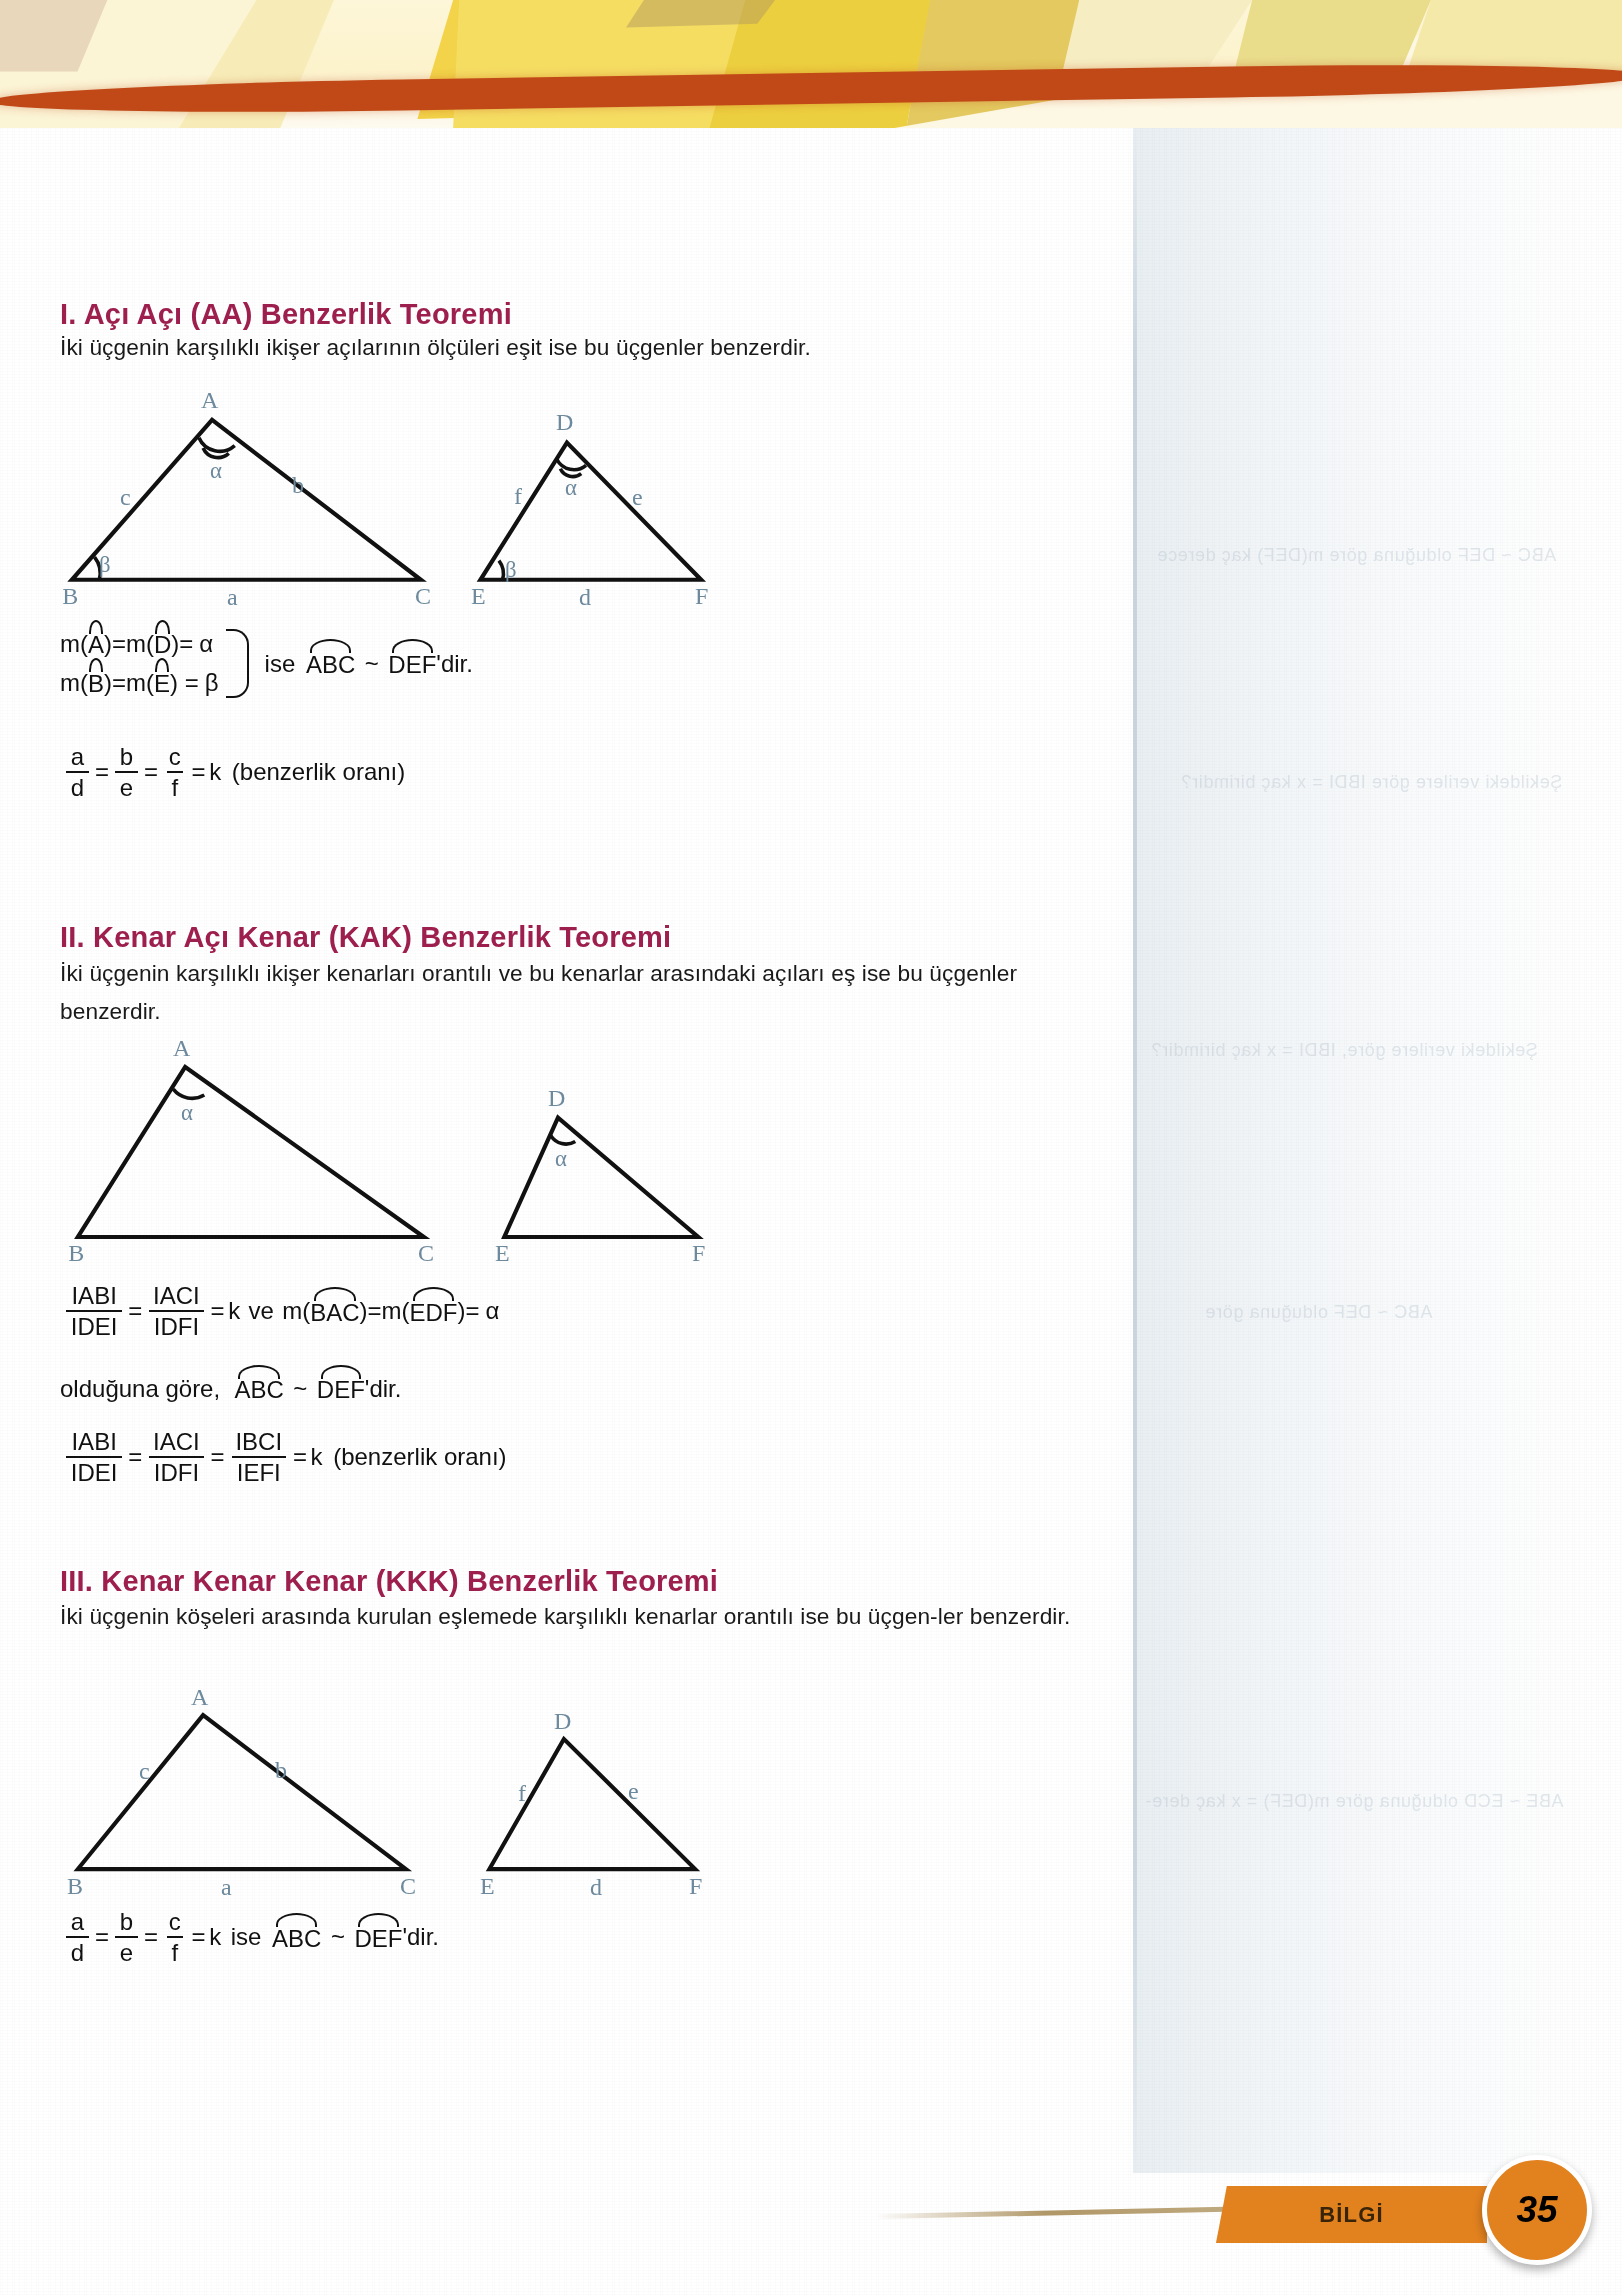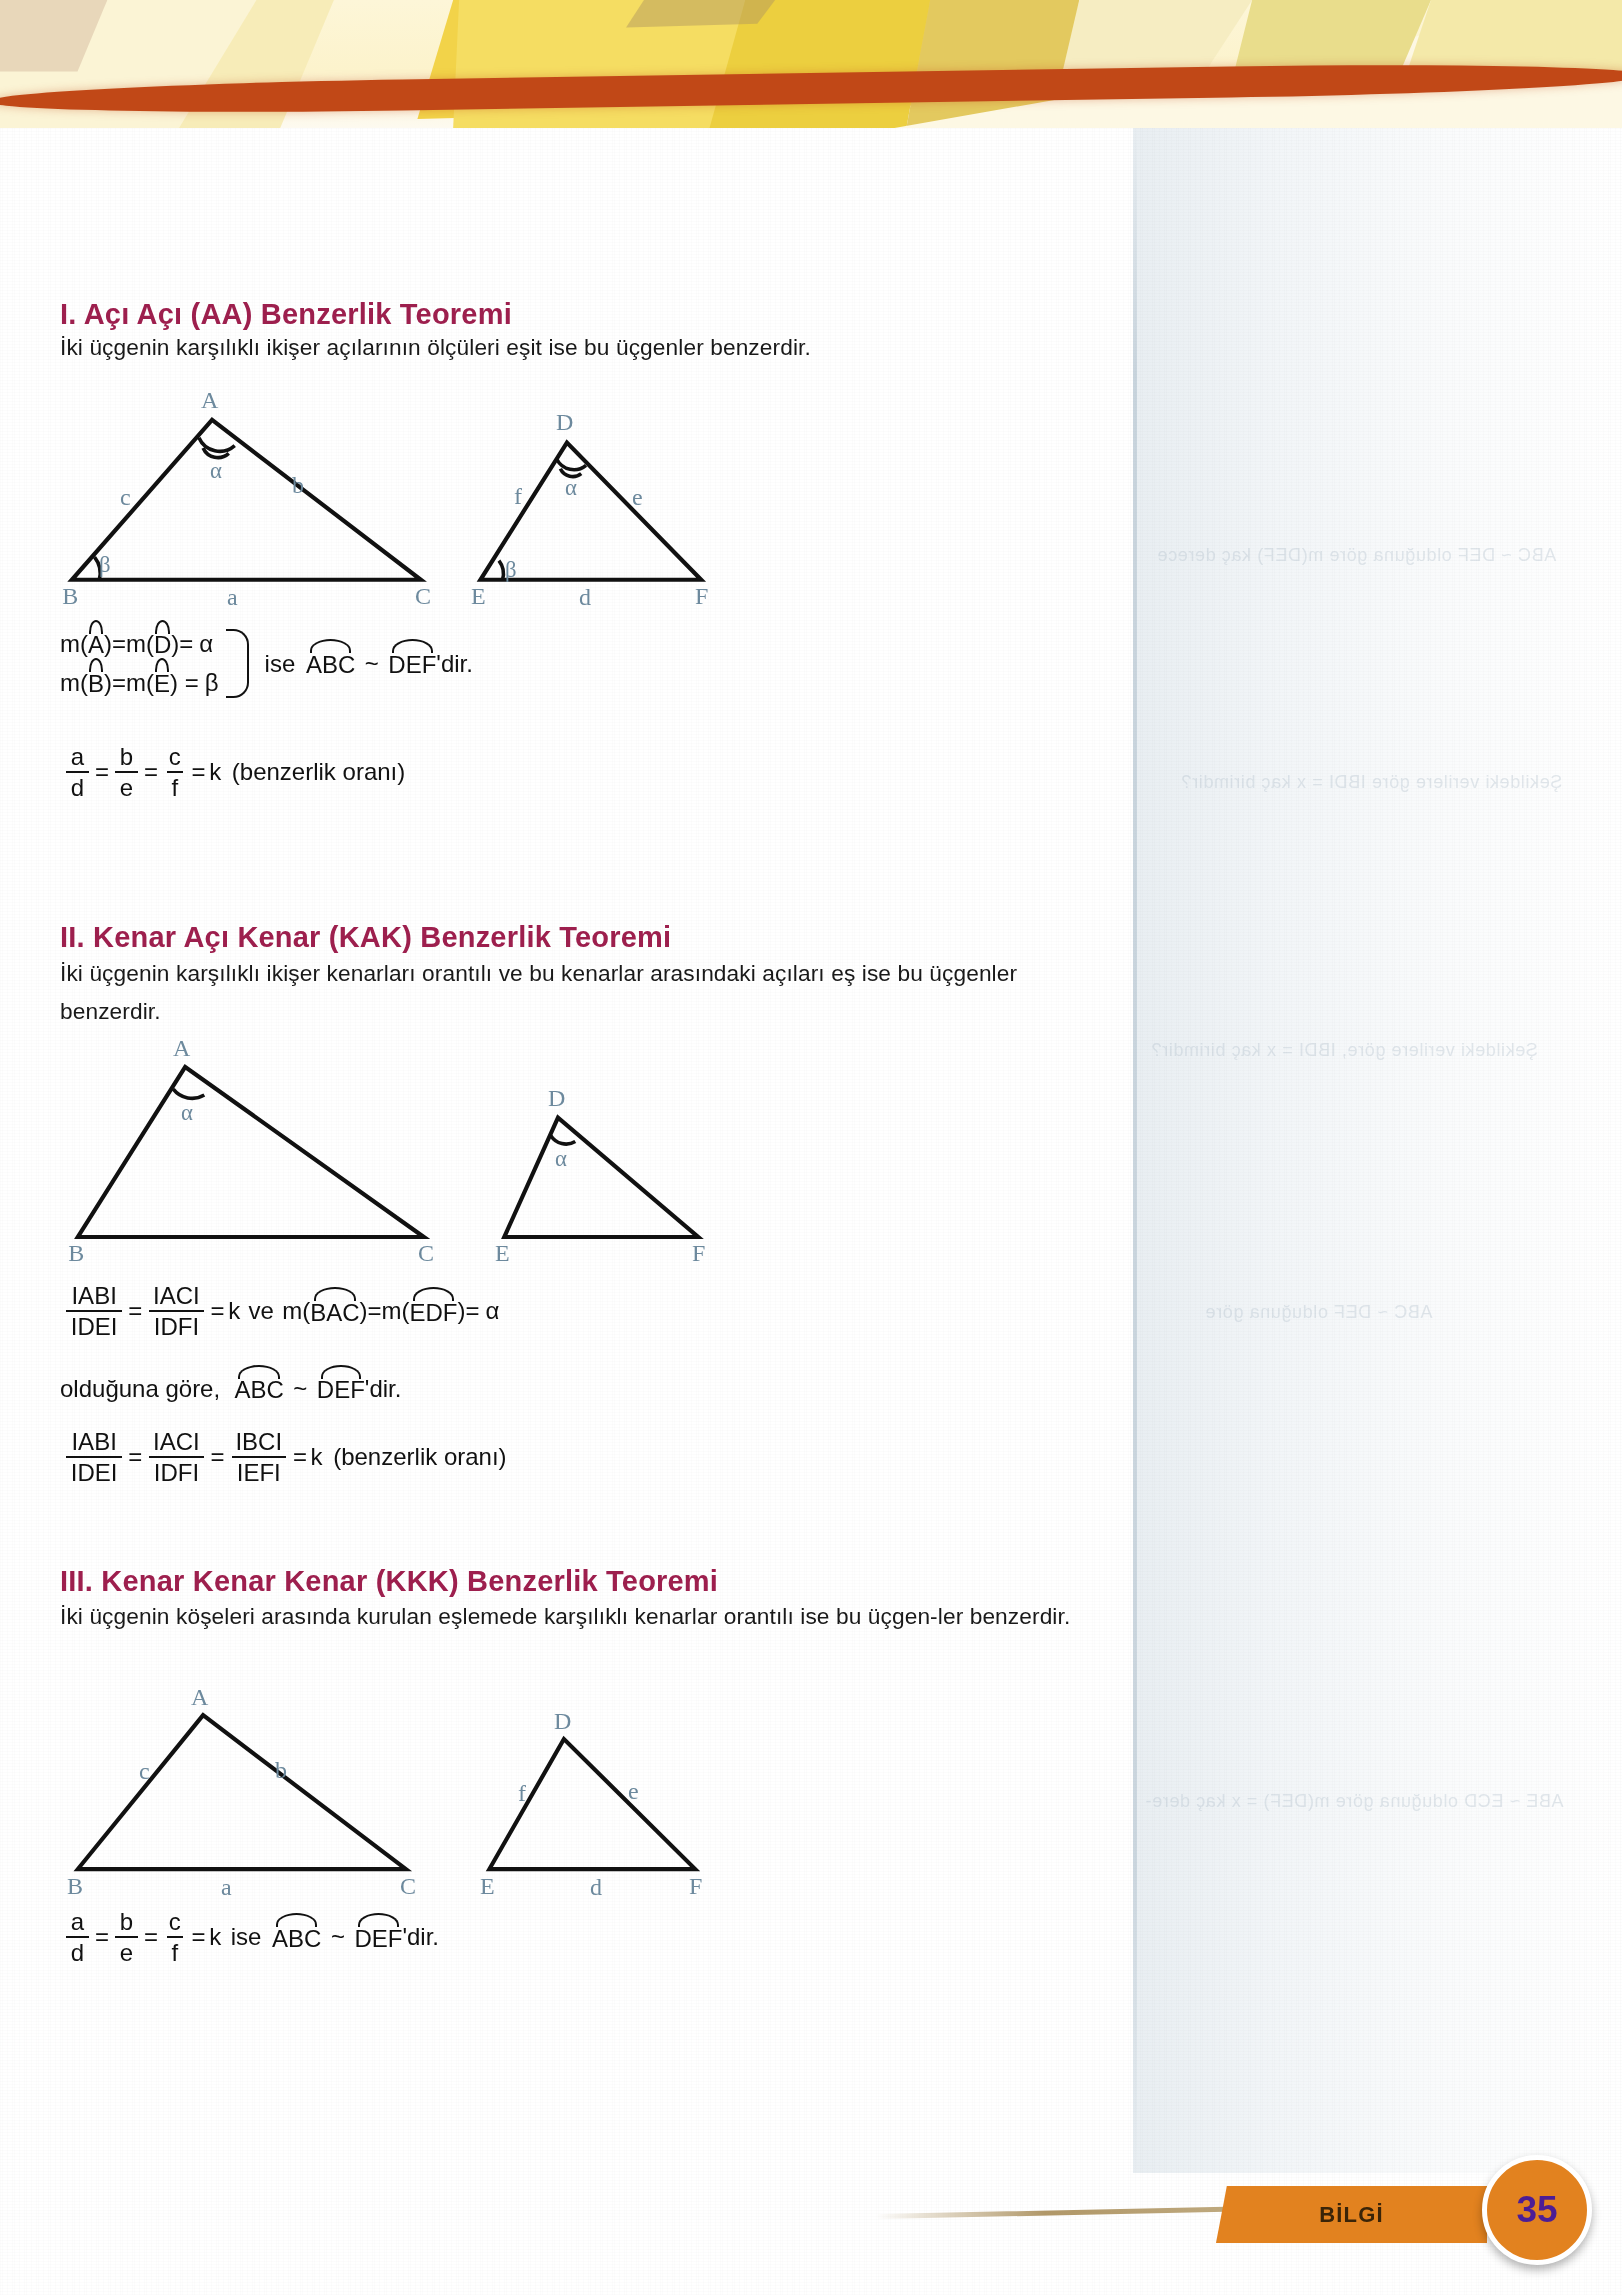--- a/index.html
+++ b/index.html
@@ -85,21 +85,21 @@
     display:flex;align-items:center;justify-content:center;
     color:#3a2408;font-weight:bold;font-size:22px;letter-spacing:1.2px;
   }
   #page-badge{
     position:absolute;left:1482px;top:2155px;width:100px;height:100px;
     background:#e2821f;border-radius:50%;
     border:5.4px solid #ffffff;
     box-shadow:0 4.8px 9.5px rgba(0,0,0,.30);
     display:flex;align-items:center;justify-content:center;
   }
-  #page-badge-num{color:#4c1d95;font-weight:bold;font-size:37px;}
+  #page-badge-num{color:#000000;font-weight:bold;font-size:37px;font-style:italic;}
   
   #grain{
     position:absolute;inset:0;pointer-events:none;
     background:
       repeating-linear-gradient(90deg,rgba(0,0,0,.012) 0 0.6px,rgba(0,0,0,0) 0.6px 2.4px),
       repeating-linear-gradient(0deg,rgba(0,0,0,.010) 0 0.6px,rgba(0,0,0,0) 0.6px 3px);
   }
 </style>
 </head>
 <body>

